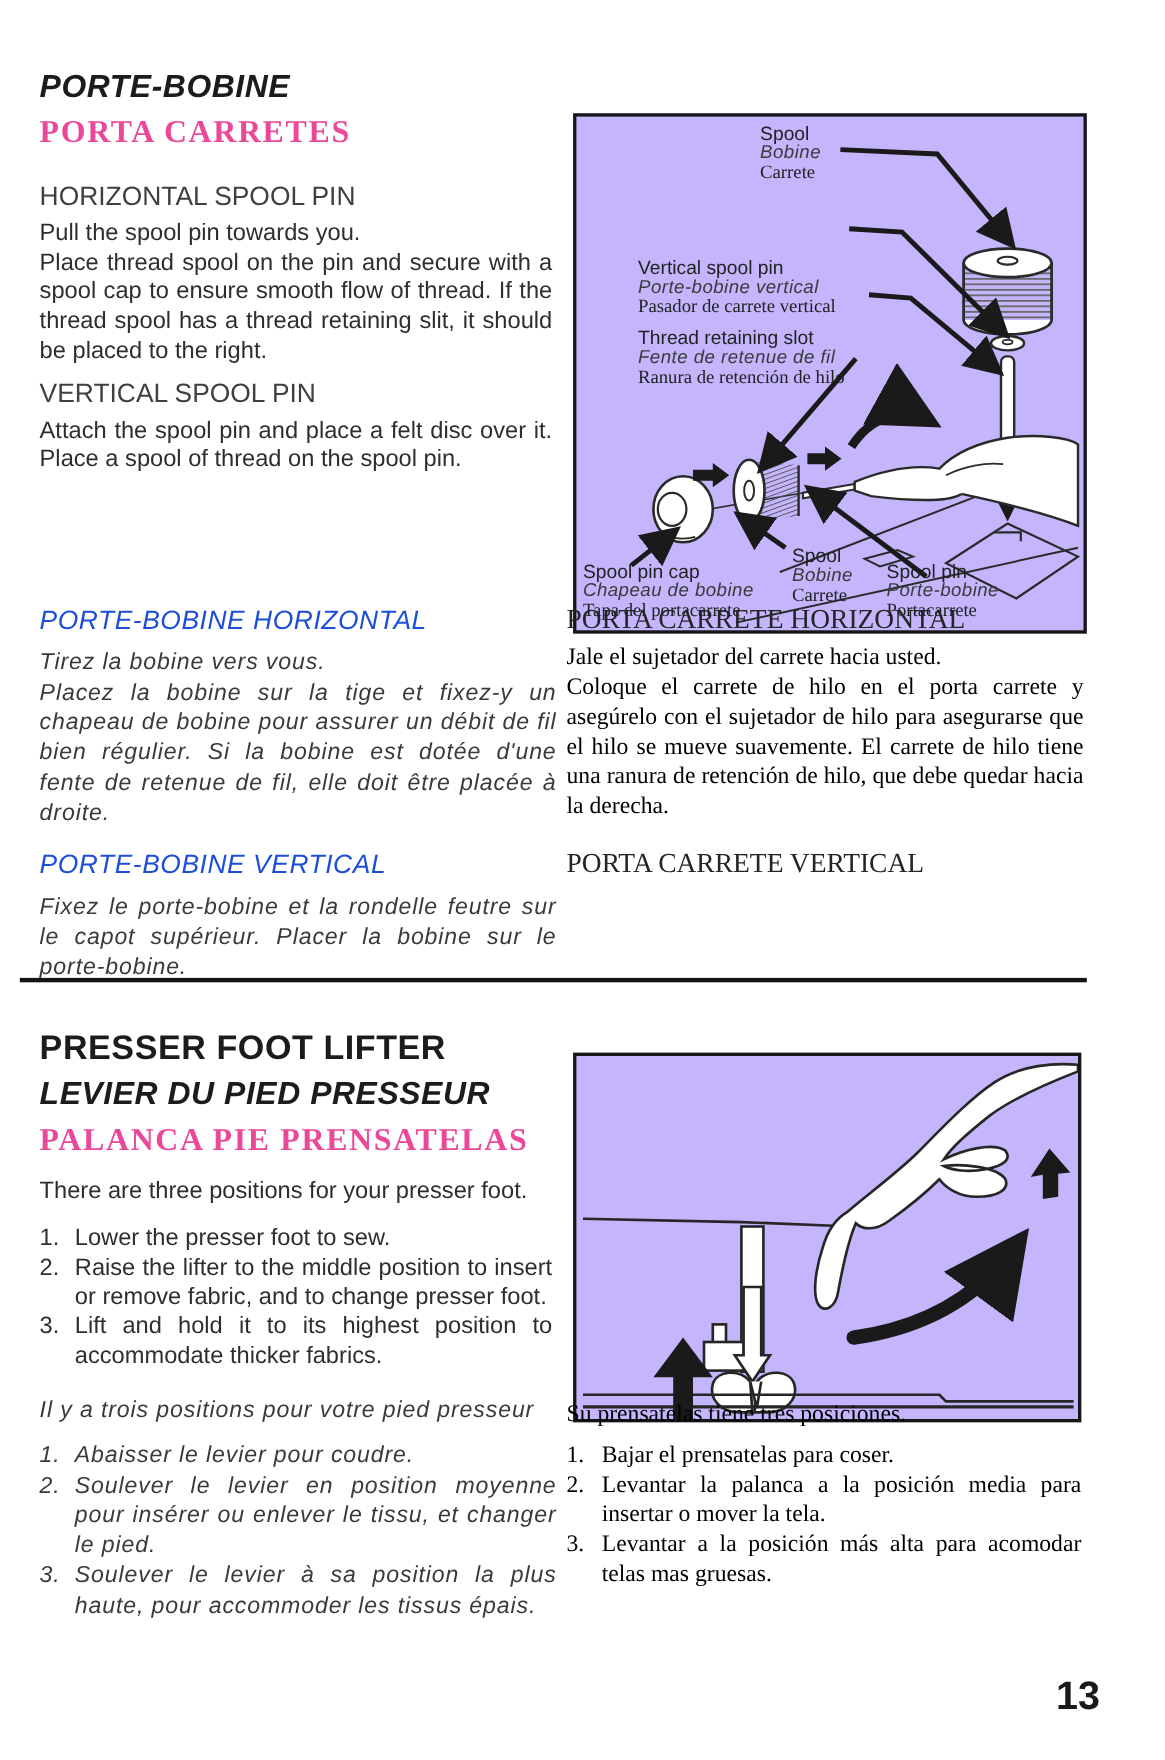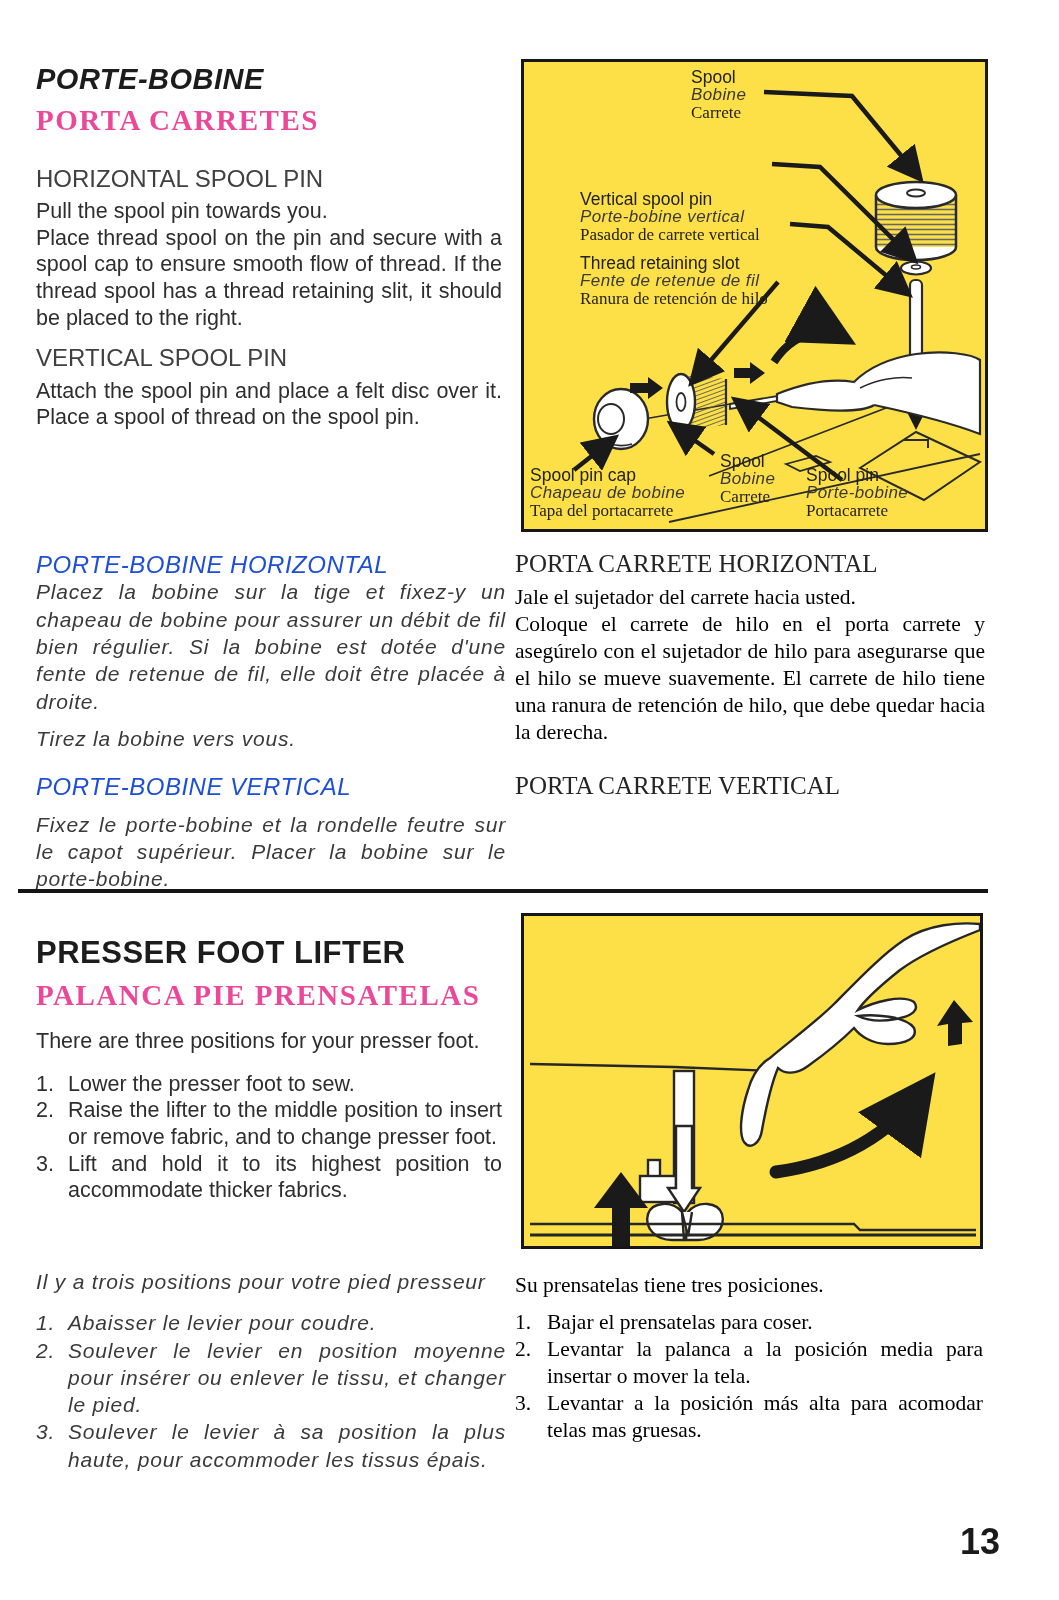--- a/index.html
+++ b/index.html
@@ -22,21 +22,21 @@
   .body-fr{font:italic 21px/1.3 "Liberation Sans",sans-serif;color:#3a3a3a;text-align:justify;letter-spacing:.8px;}
   .body-fr.nojust{text-align:left;}
   .body-es{font:normal 21.5px/1.26 "Liberation Serif",serif;color:#000000;text-align:justify;}
   .body-es.nojust{text-align:left;}
   .mt6{margin-top:6px;}.mt10{margin-top:10px;}
   
   .nrow{display:flex;align-items:flex-start;}
   .nrow .num{flex:0 0 32px;}
   .nrow .txt{flex:1 1 auto;}
   
-  .dbox{border:3px solid #161616;background:#fde047;box-sizing:border-box;}
+  .dbox{border:3px solid #161616;background:#c4b5fd;box-sizing:border-box;margin-top:44px;}
   .dlabel{position:absolute;white-space:nowrap;}
   .dl-en{font:normal 17.5px/1.05 "Liberation Sans",sans-serif;color:#222;}
   .dl-fr{font:italic 17px/1.05 "Liberation Sans",sans-serif;color:#3a3a3a;letter-spacing:.4px;}
   .dl-es{font:normal 17px/1.08 "Liberation Serif",serif;color:#222;}
   
   .divider{background:#141414;height:4px;}
   .pagenum{font:bold 36px/1 "Liberation Sans",sans-serif;color:#1a1a1a;}
   svg{display:block;}
 </style>
 </head>
@@ -160,37 +160,38 @@
   </div>
   <div class="dlabel" style="left:282px;top:404px;">
     <div class="dl-en">Spool pin</div>
     <div class="dl-fr">Porte-bobine</div>
     <div class="dl-es">Portacarrete</div>
   </div>
 </div>
 
 <div class="abs" style="left:36px;top:552px;width:470px;">
   <div class="sub-fr">PORTE-BOBINE HORIZONTAL</div>
+  <div class="body-fr nojust mt10">Tirez la bobine vers vous.</div>
   <div class="body-fr">Placez la bobine sur la tige et fixez-y un chapeau de bobine pour assurer un débit de fil bien régulier. Si la bobine est dotée d'une fente de retenue de fil, elle doit être placée à droite.</div>
-  <div class="body-fr nojust mt10">Tirez la bobine vers vous.</div>
   <div class="sub-fr" style="margin-top:22px;">PORTE-BOBINE VERTICAL</div>
   <div class="body-fr mt10">Fixez le porte-bobine et la rondelle feutre sur le capot supérieur. Placer la bobine sur le porte-bobine.</div>
 </div>
 
 <div class="abs" style="left:515px;top:550px;width:470px;">
   <div class="sub-es">PORTA CARRETE HORIZONTAL</div>
   <div class="body-es nojust mt6">Jale el sujetador del carrete hacia usted.</div>
   <div class="body-es">Coloque el carrete de hilo en el porta carrete y asegúrelo con el sujetador de hilo para asegurarse que el hilo se mueve suavemente. El carrete de hilo tiene una ranura de retención de hilo, que debe quedar hacia la derecha.</div>
   <div class="sub-es" style="margin-top:26px;">PORTA CARRETE VERTICAL</div>
 </div>
 
 <div class="abs divider" style="left:18px;top:889px;width:970px;"></div>
 
 <div class="abs" style="left:36px;top:915px;width:466px;margin-top:20px;">
   <div class="h-en">PRESSER FOOT LIFTER</div>
+  <div class="h-fr">LEVIER DU PIED PRESSEUR</div>
   <div class="h-es">PALANCA PIE PRENSATELAS</div>
 
   <div class="body-en" style="margin-top:16px;">There are three positions for your presser foot.</div>
 
   <div style="margin-top:16px;">
     <div class="nrow body-en">
       <span class="num">1.</span>
       <span class="txt">Lower the presser foot to sew.</span>
     </div>
     <div class="nrow body-en">

